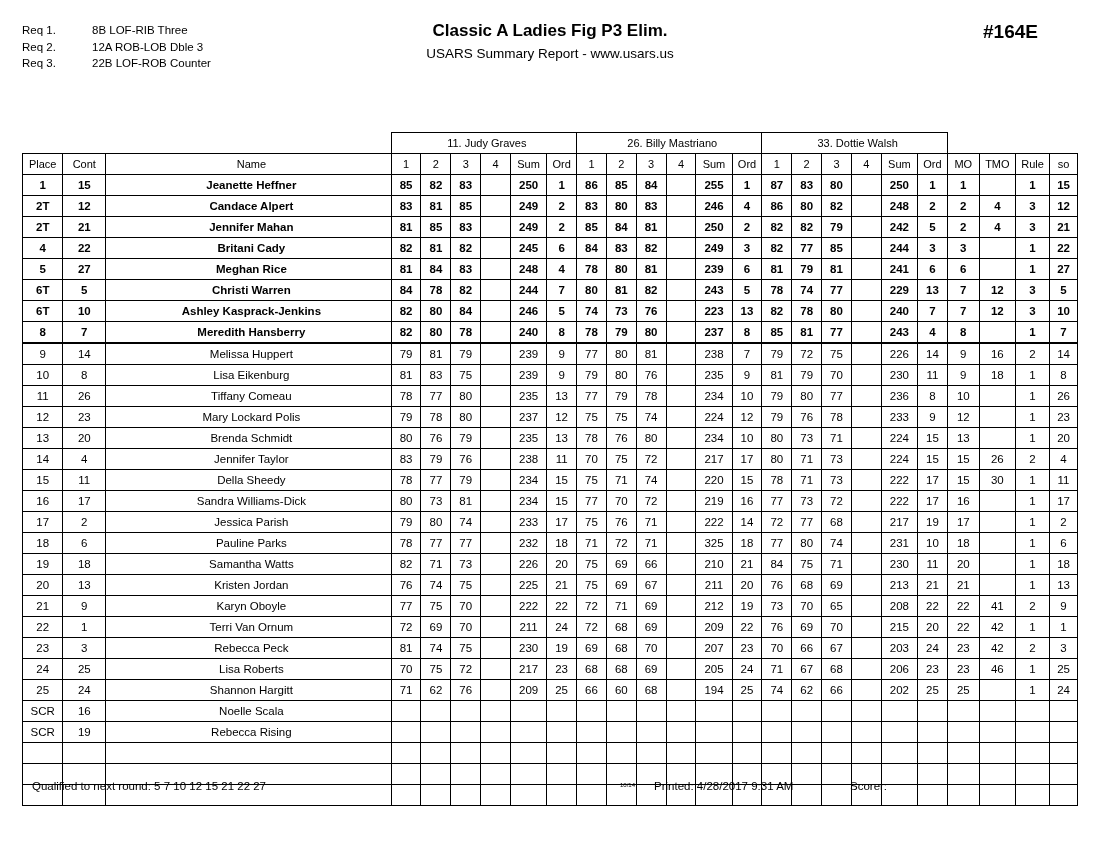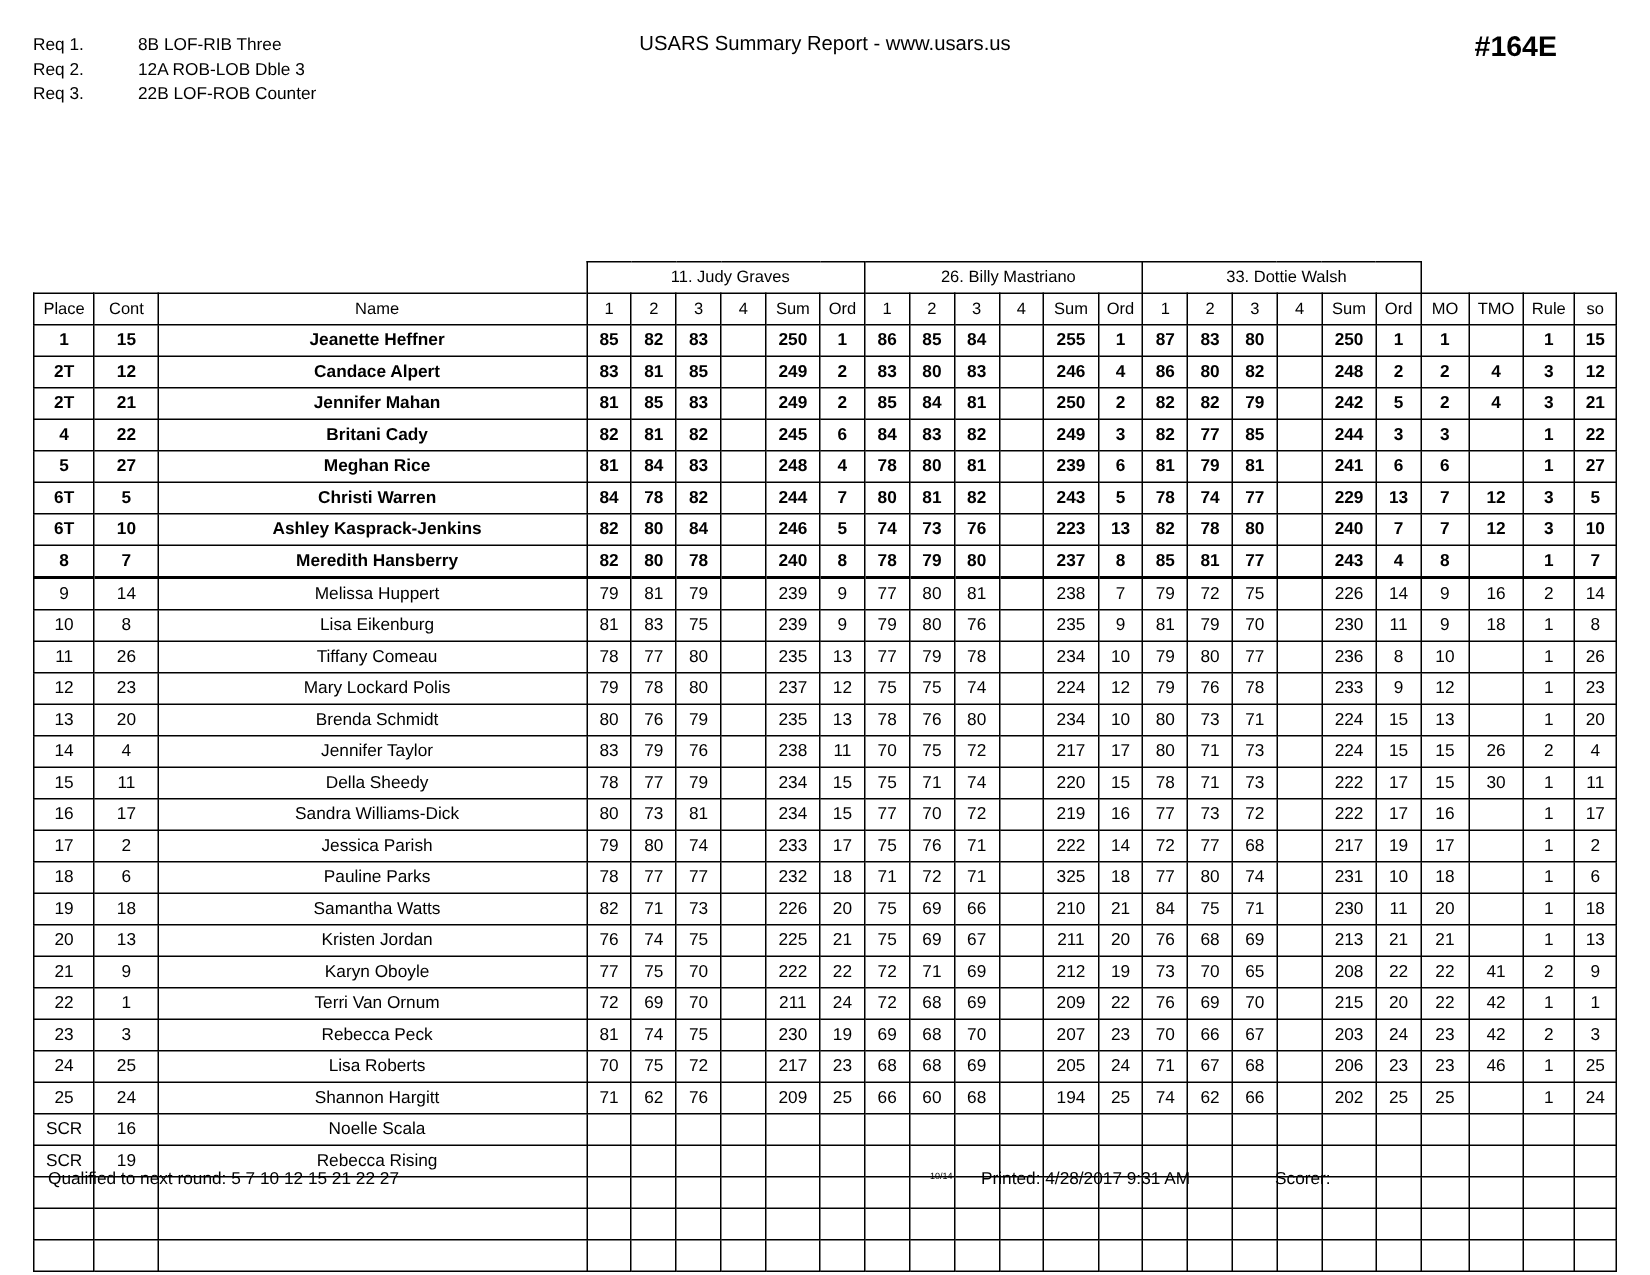--- a/index.html
+++ b/index.html
@@ -59,21 +59,20 @@
     font-size: 19px;
     font-weight: bold;
   }
 
   
   .sheet {
     position: absolute;
     left: 22px;
     top: 132px;
     width: 1056px;
-    margin-top: 42px;
   }
   table.main {
     border-collapse: collapse;
     table-layout: fixed;
     font-size: 11.5px;
     width: 1056px;
   }
   table.main td, table.main th {
     border: 1px solid #000000;
     padding: 0;
@@ -131,20 +130,21 @@
   </div>
   <div class="req-line">
     <span class="req-label">Req 2.</span><span>12A ROB-LOB Dble 3</span>
   </div>
   <div class="req-line">
     <span class="req-label">Req 3.</span><span>22B LOF-ROB Counter</span>
   </div>
 </div>
 
 <div class="titleblock">
+  <div class="title-event">Classic A Ladies Fig P3 Elim.</div>
   <div class="title-report">USARS Summary Report - www.usars.us</div>
 </div>
 <div class="eventnum">#164E</div>
 
 <div class="sheet">
   <table class="main">
     <colgroup>
       <col class="c-place">
         <col class="c-cont">
         <col class="c-name">

